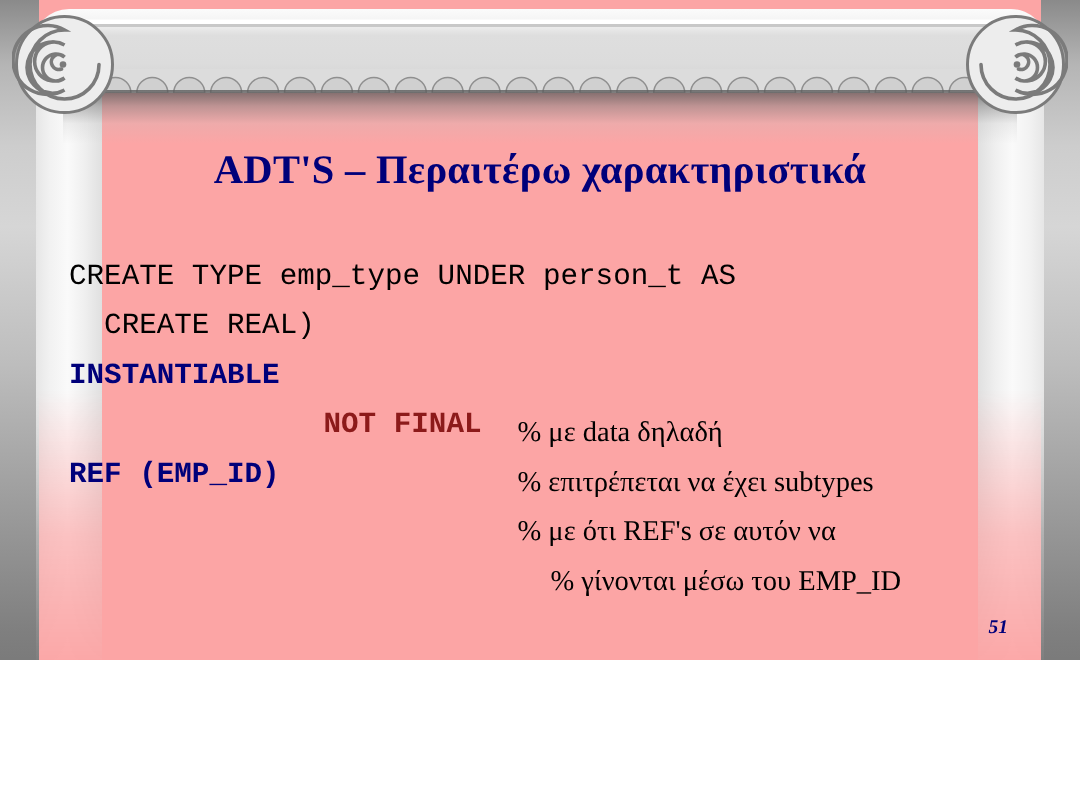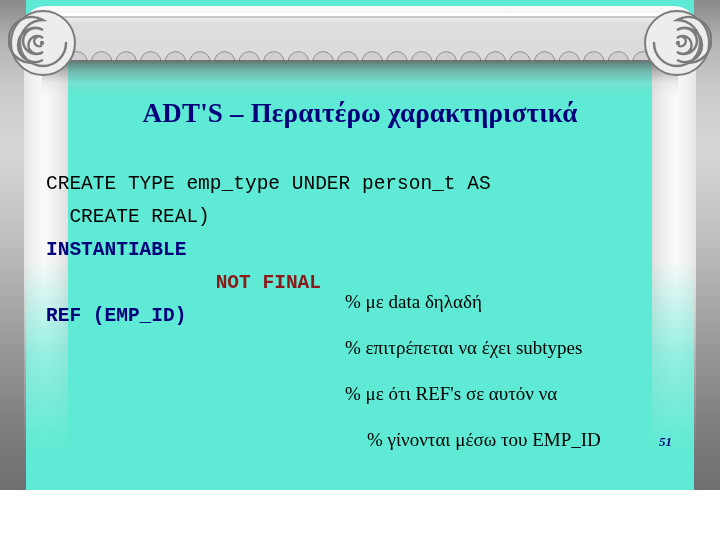--- a/index.html
+++ b/index.html
@@ -3,22 +3,22 @@
 <meta charset="utf-8">
 <style>
   html, body {
     margin: 0;
     padding: 0;
     background: #ffffff;
   }
   #slide {
     position: relative;
     width: 720px;
-    height: 490px;
-    background: #5eead4;
+    height: 440px;
+    background: #fca5a5;
     overflow: hidden;
     font-family: "Liberation Serif", "DejaVu Serif", serif;
   }
 
   
 
   
   .edge-strip {
     position: absolute;
     top: 0;
@@ -159,27 +159,27 @@
   .comment-block {
     position: absolute;
     left: 345px;
     top: 272px;
     font-family: "Liberation Serif", "DejaVu Serif", serif;
     font-size: 19px;
     line-height: 33px;
     color: #000000;
     white-space: pre;
   }
-  .comment-line { display: block; height: 33px; margin-top: 13px; }
+  .comment-line { display: block; height: 33px; }
   .comment-line.indent { padding-left: 22px; text-align: center; }
 
   .page-number {
     position: absolute;
     right: 48px;
-    bottom: 40px;
+    bottom: 14px;
     font-family: "Liberation Serif", "DejaVu Serif", serif;
     font-style: italic;
     font-weight: bold;
     font-size: 13px;
     color: #00007a;
   }
 </style>
 </head>
 <body>
 

